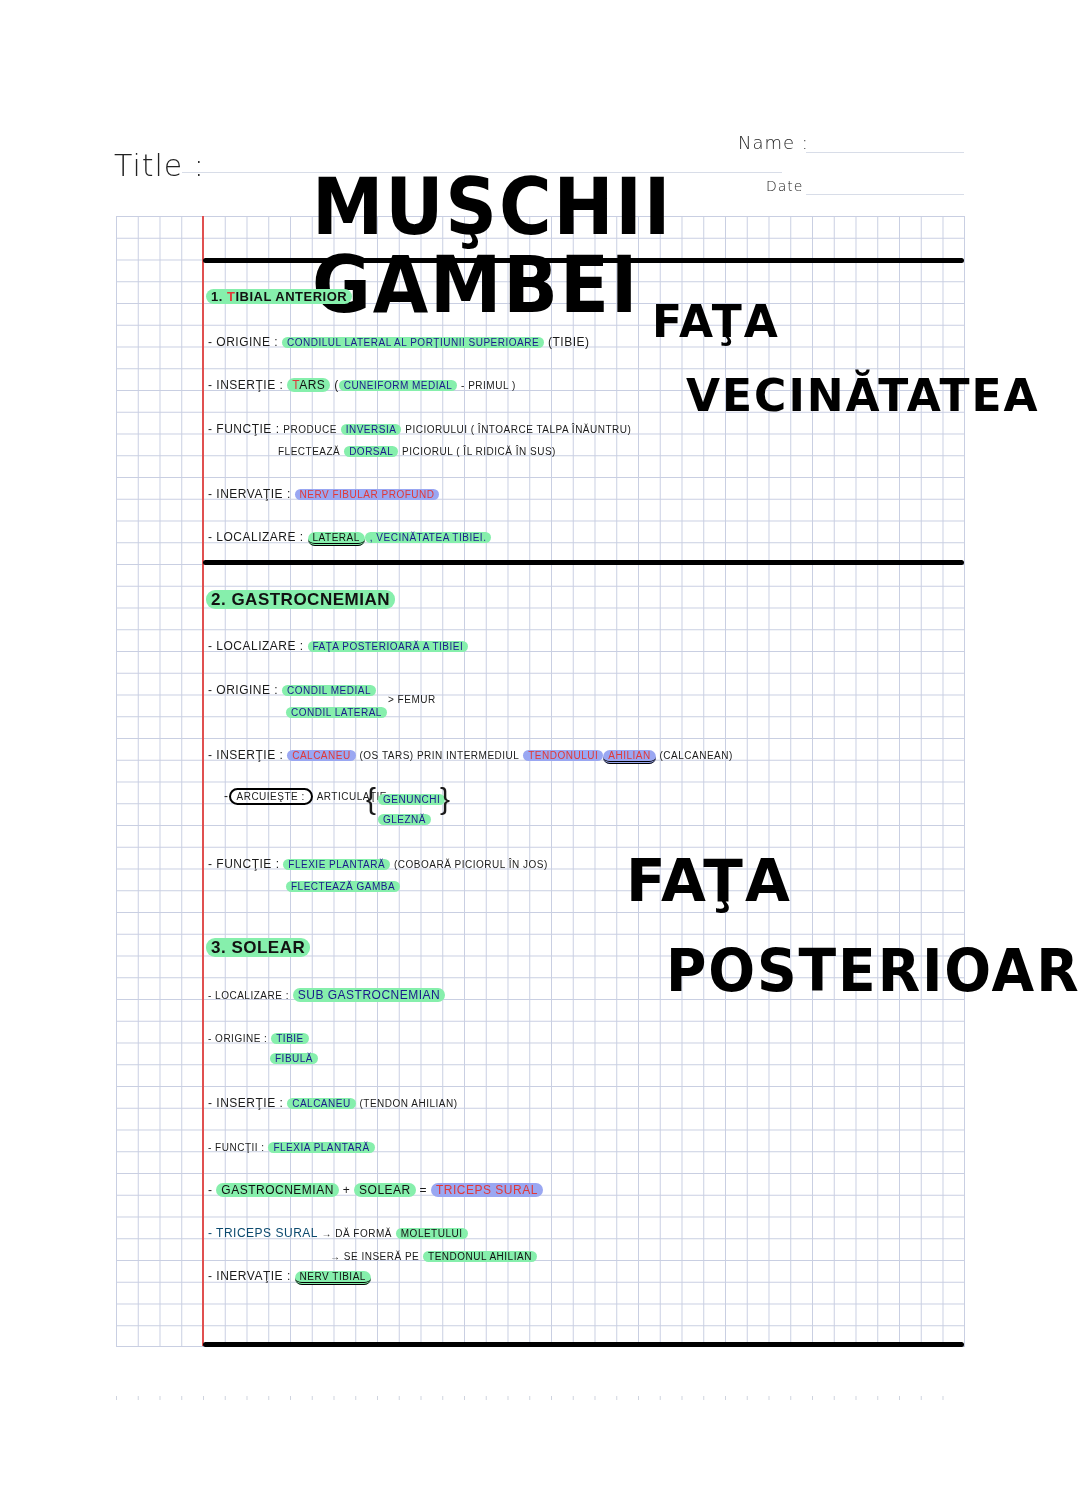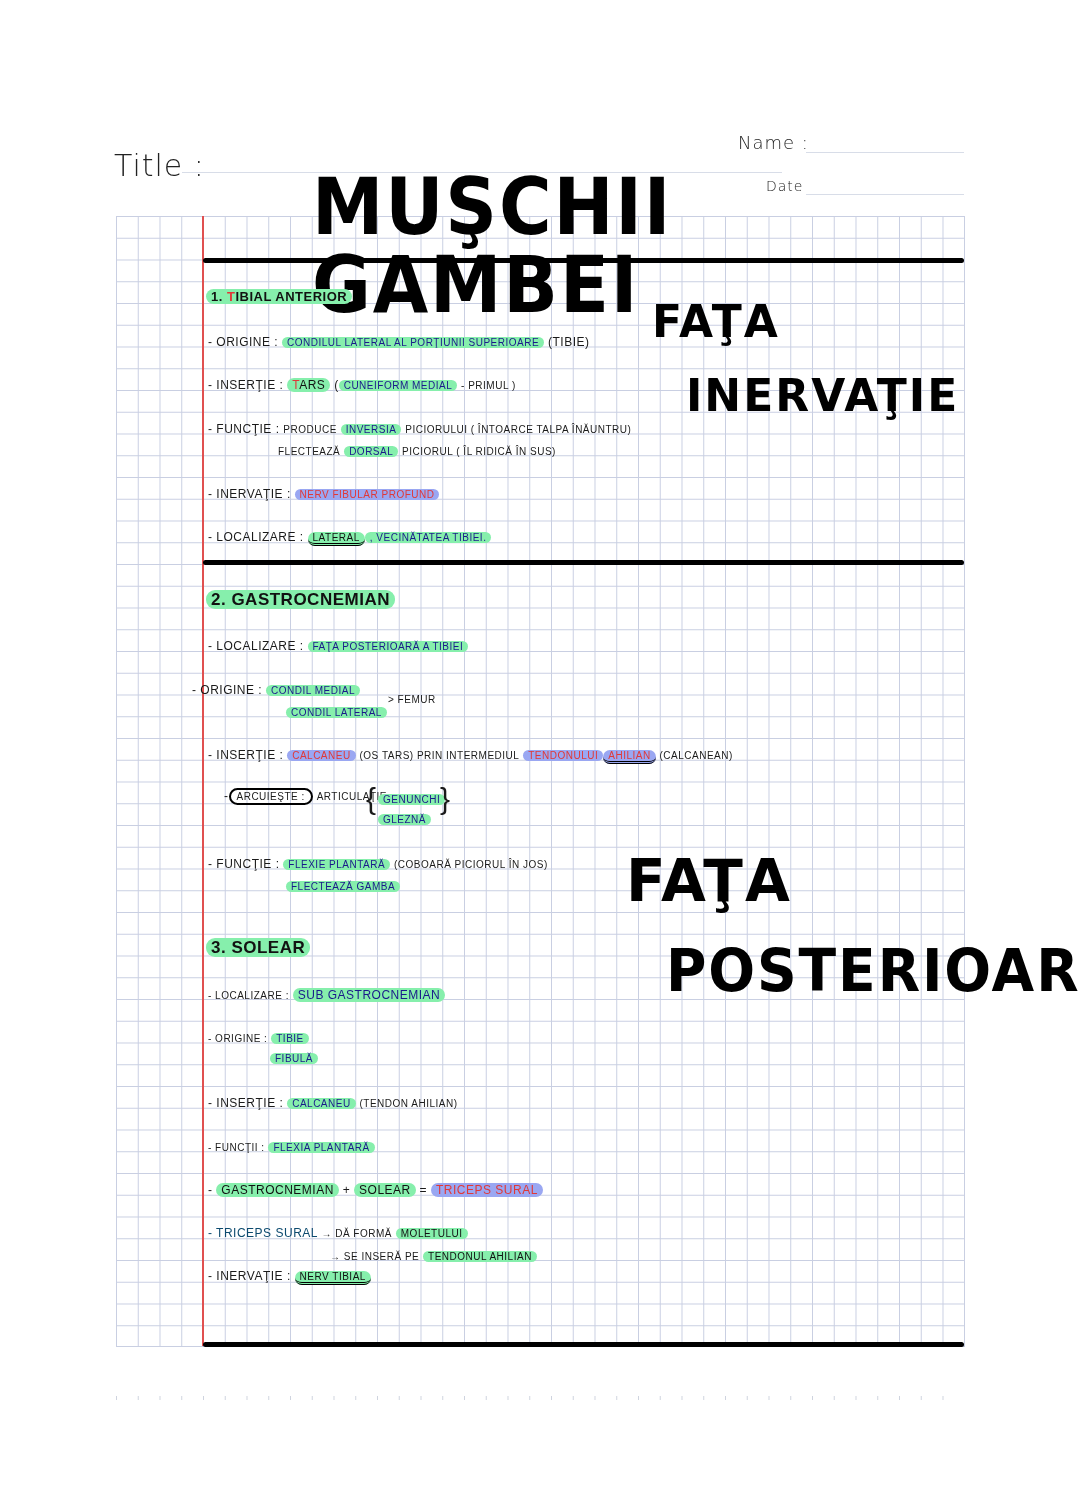--- a/index.html
+++ b/index.html
@@ -43,21 +43,21 @@
 
 <div class="grid"></div>
 <div class="margin"></div>
 <div class="rule" style="top:258px;"></div>
 <div class="rule" style="top:560px;"></div>
 <div class="rule" style="top:1342px;"></div>
 <div class="dots"></div>
 
 <div class="big title">MUŞCHII GAMBEI</div>
 <div class="big fata1">FAŢA</div>
-<div class="big ant">INERVAŢIE</div>
+<div class="big ant">VECINĂTATEA</div>
 <div class="big fata2">FAŢA</div>
 <div class="big post">POSTERIOARĂ</div>
 
 <div class="txt h" style="left:206px;top:288px;">
   <span class="hl" style="color:#111;font-size:13px;"><span>1.</span> <span class="red">T</span><span>IBIAL ANTERIOR</span></span>
 </div>
 <div class="txt" style="left:208px;top:334px;">
   <span>- ORIGINE :</span>
   <span class="hl small">CONDILUL LATERAL AL PORŢIUNII SUPERIOARE</span>
   <span>(TIBIE)</span>
@@ -88,21 +88,21 @@
   <span class="hl small dul" style="color:#111;">LATERAL</span><span class="hl small">, VECINĂTATEA TIBIEI.</span>
 </div>
 
 <div class="txt h" style="left:206px;top:592px;">
   <span class="hl" style="color:#111;">2. GASTROCNEMIAN</span>
 </div>
 <div class="txt" style="left:208px;top:638px;">
   <span>- LOCALIZARE :</span>
   <span class="hl small">FAŢA POSTERIOARĂ A TIBIEI</span>
 </div>
-<div class="txt" style="left:192px;top:682px;">
+<div class="txt" style="left:208px;top:682px;">
   <span>- ORIGINE :</span>
   <span class="hl small">CONDIL MEDIAL</span>
 </div>
 <div class="txt" style="left:286px;top:704px;">
   <span class="hl small">CONDIL LATERAL</span>
 </div>
 <div class="txt small" style="left:388px;top:692px;">&gt; FEMUR</div>
 <div class="txt" style="left:208px;top:747px;">
   <span>- INSERŢIE :</span>
   <span class="hl-r small">CALCANEU</span>

